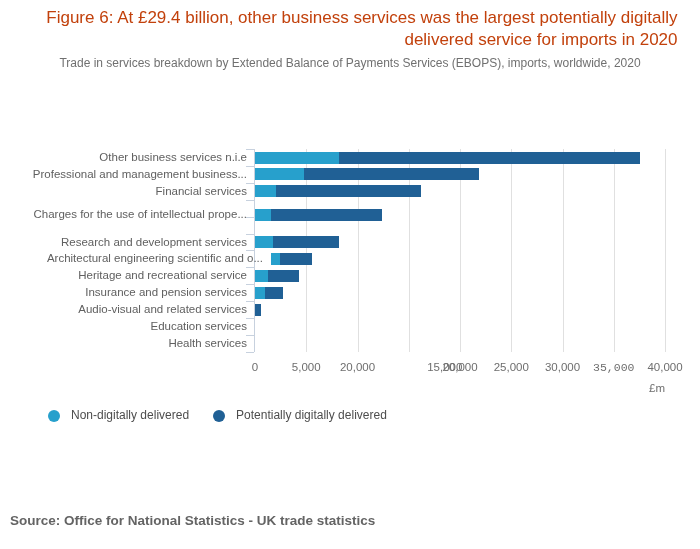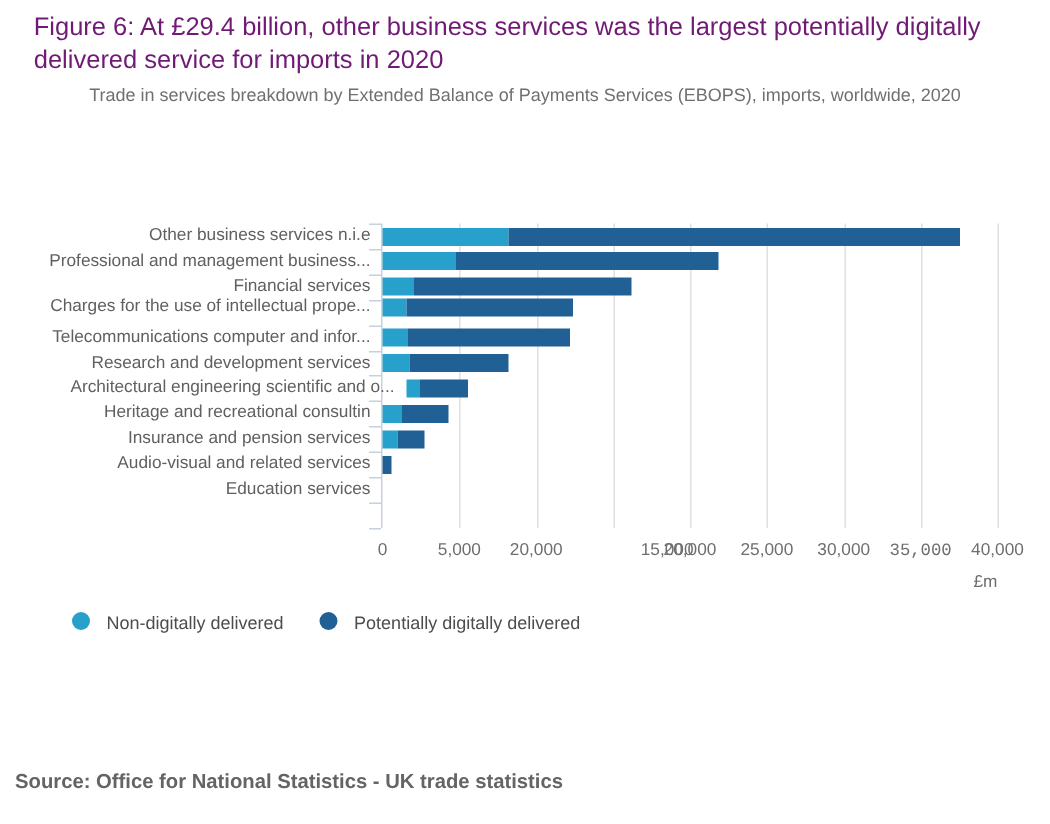--- a/index.html
+++ b/index.html
@@ -12,22 +12,22 @@
     overflow: hidden;
   }
   .title {
     position: absolute;
     top: 7px; left: 0; right: 0;
     margin: 0 auto;
     max-width: 655px;
     font-size: 17px;
     line-height: 22px;
     font-weight: 400;
-    color: #701a75;
-    text-align: left;
+    color: #c2410c;
+    text-align: right;
   }
   .subtitle {
     position: absolute;
     top: 56px; left: 0; right: 0;
     font-size: 12px;
     color: #707070;
     text-align: center;
   }
   .plot { position: absolute; top: 149px; left: 0; width: 700px; height: 204px; }
   .yaxis-line { position: absolute; left: 254px; top: 0; width: 1px; height: 203px; background: #c7d1de; }
@@ -44,21 +44,21 @@
   .xaxis { position: absolute; top: 361px; left: 0; width: 700px; height: 14px; }
   .xtick-label {
     position: absolute; top: 0; transform: translateX(-50%);
     font-size: 11.5px; color: #6e6e6e; white-space: nowrap;
   }
   .unit-label {
     position: absolute; top: 382px; right: 35px;
     font-size: 11.5px; color: #6e6e6e;
   }
   .legend { position: absolute; top: 408px; left: 48px; display: flex; align-items: center; gap: 24px; }
-  .legend-item { display: flex; align-items: flex-start; gap: 11px; cursor: pointer; }
+  .legend-item { display: flex; align-items: flex-end; gap: 11px; cursor: pointer; }
   .legend-dot { width: 12px; height: 12px; border-radius: 50%; display: inline-block; }
   .legend-label { font-size: 12px; color: #4d4d4d; }
   .source {
     position: absolute; top: 513px; left: 10px;
     font-size: 13.5px; font-weight: 700; color: #646464;
   }
 </style>
 </head>
 <body>
 
@@ -103,50 +103,43 @@
           <div class="seg" style="width: 175.275px; background: rgb(32, 96, 149);"></div>
         </div>
       </div>
       <div class="row" style="top: 33.8px;">
         <div class="row-label">Financial services</div>
         <div class="bars">
           <div class="seg" style="width: 20.5px; background: rgb(39, 160, 204);"></div>
           <div class="seg" style="width: 145.55px; background: rgb(32, 96, 149);"></div>
         </div>
       </div>
-      <div class="row" style="top: 47px;">
+      <div class="row" style="top: 57px;">
         <div class="row-label">Charges for the use of intellectual prope...</div>
         <div class="bars">
           <div class="seg" style="width: 16.4px; background: rgb(39, 160, 204);"></div>
           <div class="seg" style="width: 110.7px; background: rgb(32, 96, 149);"></div>
-        </div>
-      </div>
-      <div class="row" style="top: 67.6px;">
-        <div class="row-label">Telecommunications computer and infor...</div>
-        <div class="bars">
-          <div class="seg" style="width: 17.425px; background: rgb(39, 160, 204);"></div>
-          <div class="seg" style="width: 107.625px; background: rgb(32, 96, 149);"></div>
         </div>
       </div>
       <div class="row" style="top: 84.5px;">
         <div class="row-label">Research and development services</div>
         <div class="bars">
           <div class="seg" style="width: 18.45px; background: rgb(39, 160, 204);"></div>
           <div class="seg" style="width: 65.6px; background: rgb(32, 96, 149);"></div>
         </div>
       </div>
       <div class="row" style="top: 101.4px; margin-left: 16px;">
         <div class="row-label">Architectural engineering scientific and o...</div>
         <div class="bars">
           <div class="seg" style="width: 9.225px; background: rgb(39, 160, 204);"></div>
           <div class="seg" style="width: 31.775px; background: rgb(32, 96, 149);"></div>
         </div>
       </div>
       <div class="row" style="top: 118.3px;">
-        <div class="row-label">Heritage and recreational consultin</div>
+        <div class="row-label">Heritage and recreational service</div>
         <div class="bars">
           <div class="seg" style="width: 13.325px; background: rgb(39, 160, 204);"></div>
           <div class="seg" style="width: 30.75px; background: rgb(32, 96, 149);"></div>
         </div>
       </div>
       <div class="row" style="top: 135.2px;">
         <div class="row-label">Insurance and pension services</div>
         <div class="bars">
           <div class="seg" style="width: 10.25px; background: rgb(39, 160, 204);"></div>
           <div class="seg" style="width: 17.425px; background: rgb(32, 96, 149);"></div>
@@ -154,20 +147,27 @@
       </div>
       <div class="row" style="top: 152.1px;">
         <div class="row-label">Audio-visual and related services</div>
         <div class="bars">
           <div class="seg" style="width: 0px; background: rgb(39, 160, 204);"></div>
           <div class="seg" style="width: 6.15px; background: rgb(32, 96, 149);"></div>
         </div>
       </div>
       <div class="row" style="top: 169px;">
         <div class="row-label">Education services</div>
+        <div class="bars">
+          <div class="seg" style="width: 0px; background: rgb(39, 160, 204);"></div>
+          <div class="seg" style="width: 0px; background: rgb(32, 96, 149);"></div>
+        </div>
+      </div>
+      <div class="row" style="top: 185.9px;">
+        <div class="row-label">Health services</div>
         <div class="bars">
           <div class="seg" style="width: 0px; background: rgb(39, 160, 204);"></div>
           <div class="seg" style="width: 0px; background: rgb(32, 96, 149);"></div>
         </div>
       </div>
     </div>
   <div class="xaxis" id="xaxis">
       <span class="xtick-label" style="left: 255px;">0</span>
       <span class="xtick-label" style="left: 306.25px;">5,000</span>
       <span class="xtick-label" style="left: 357.5px;">20,000</span>

